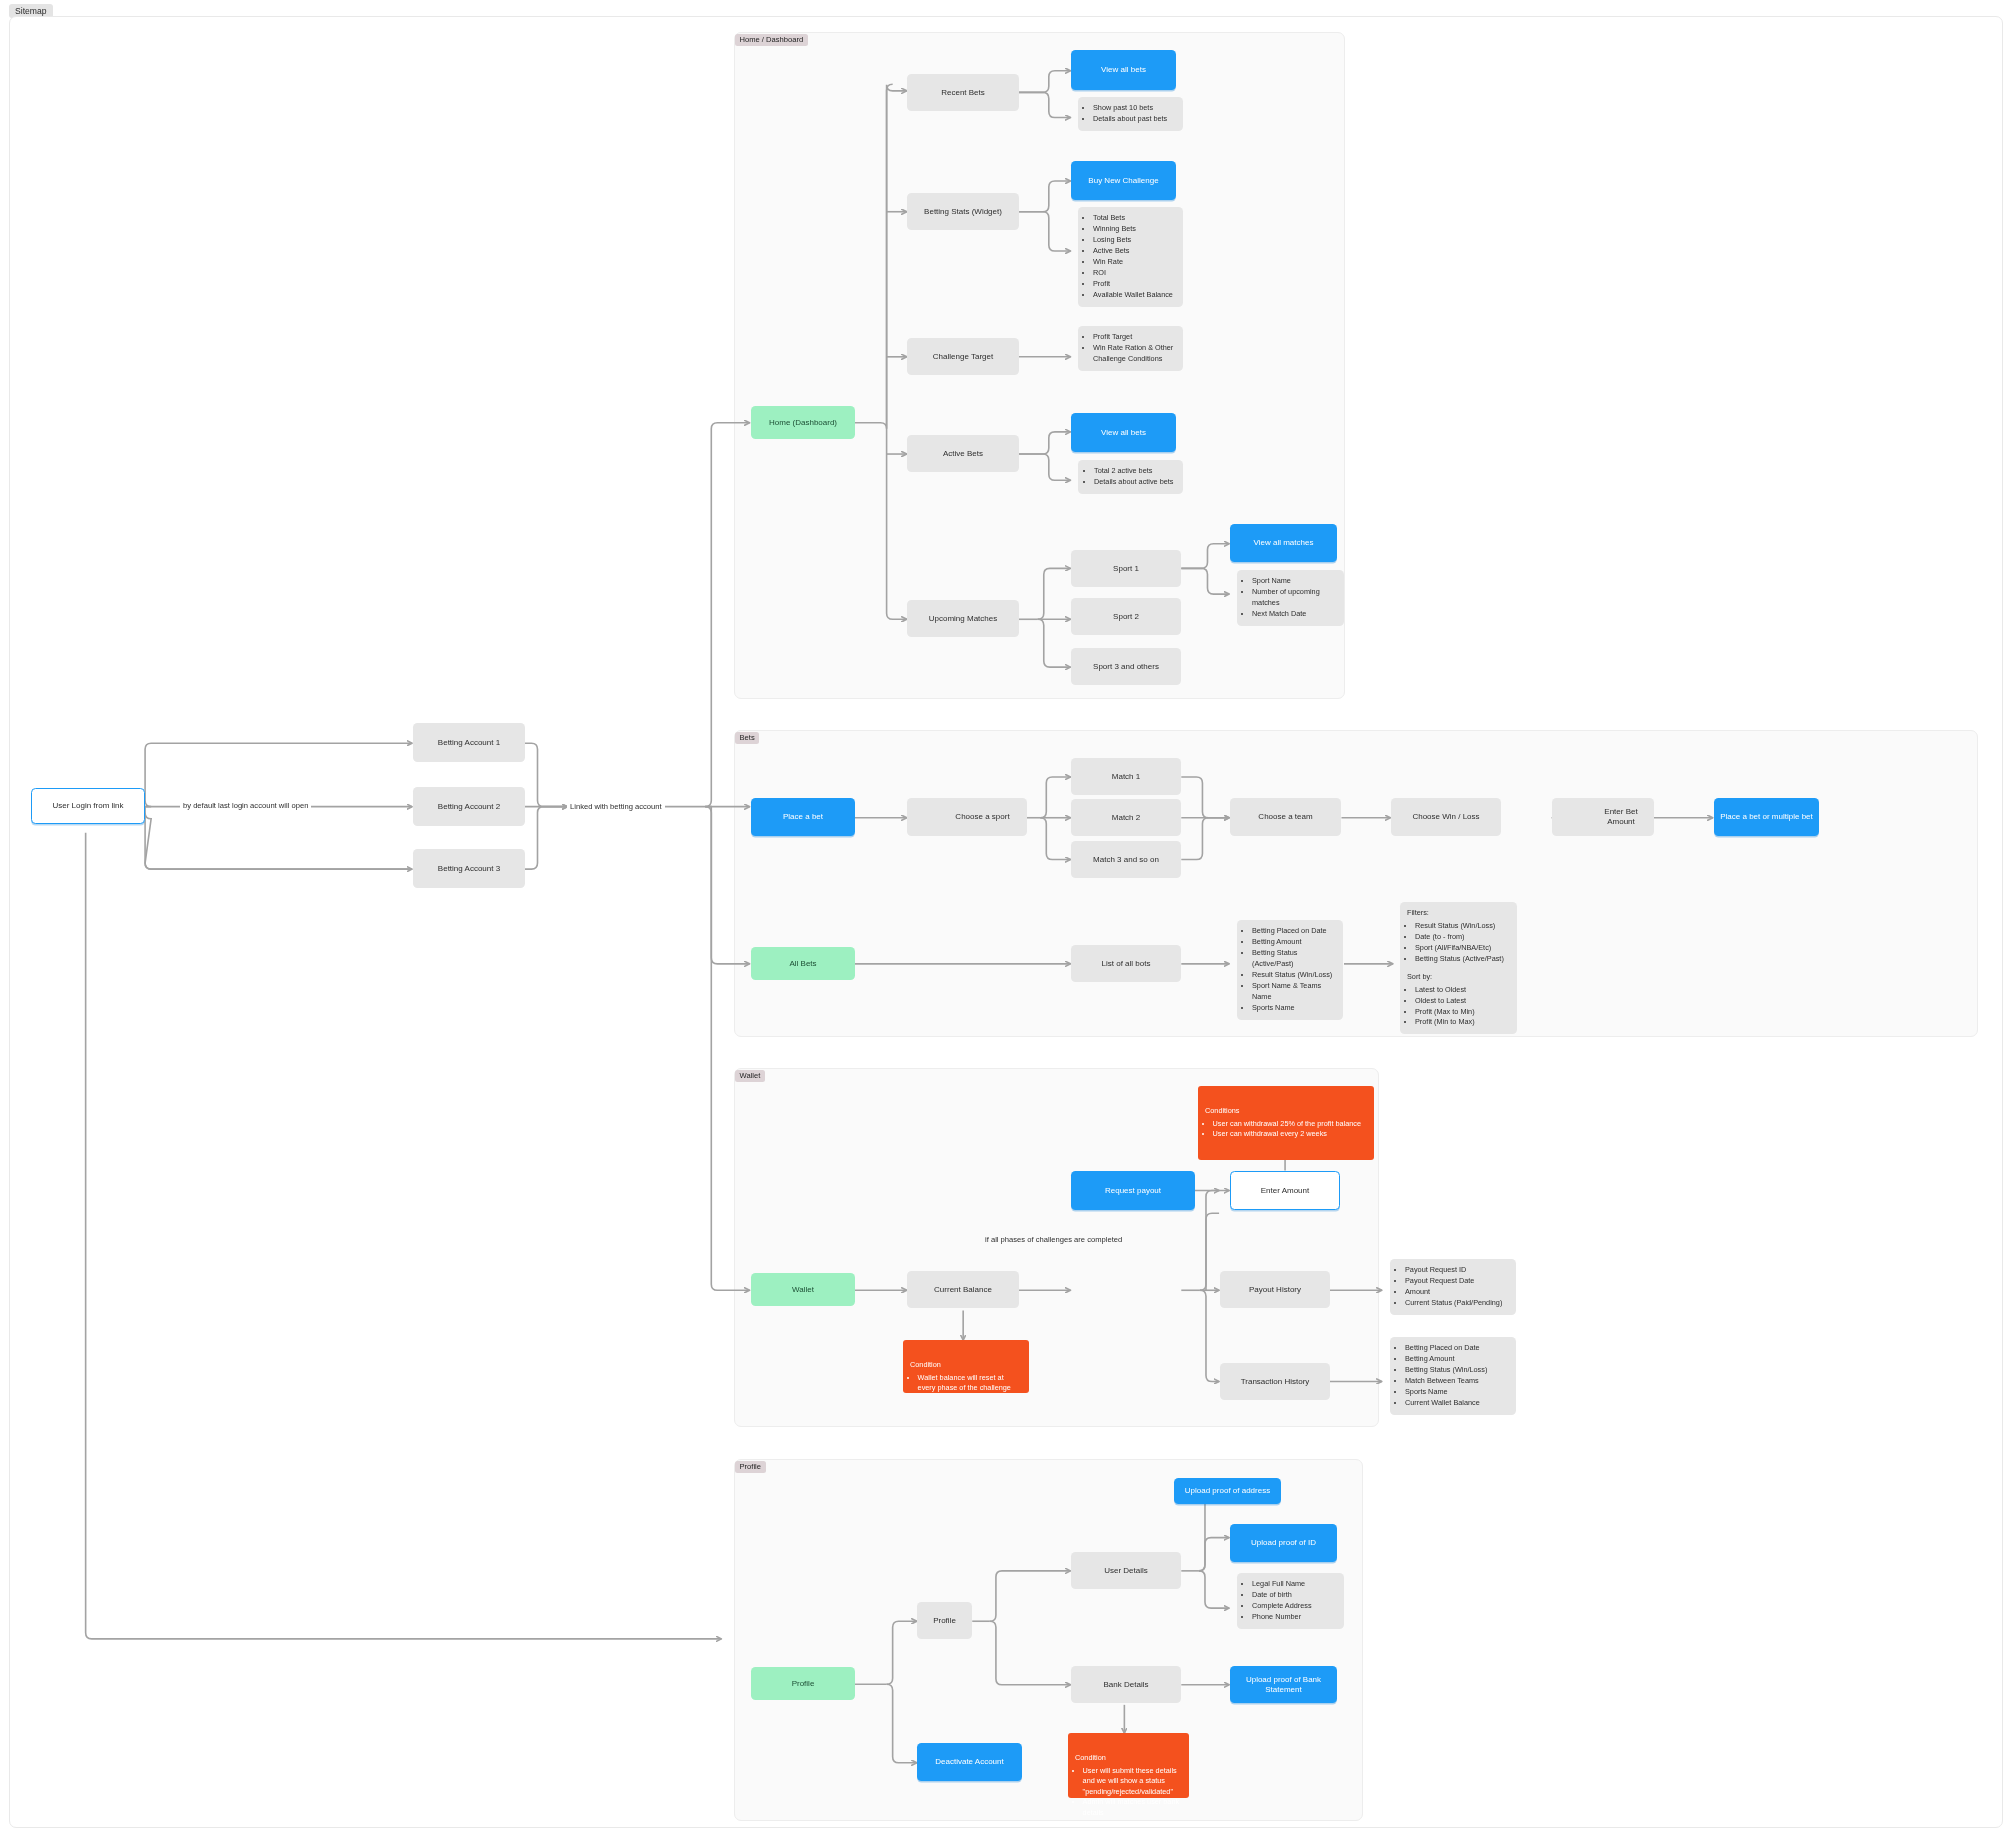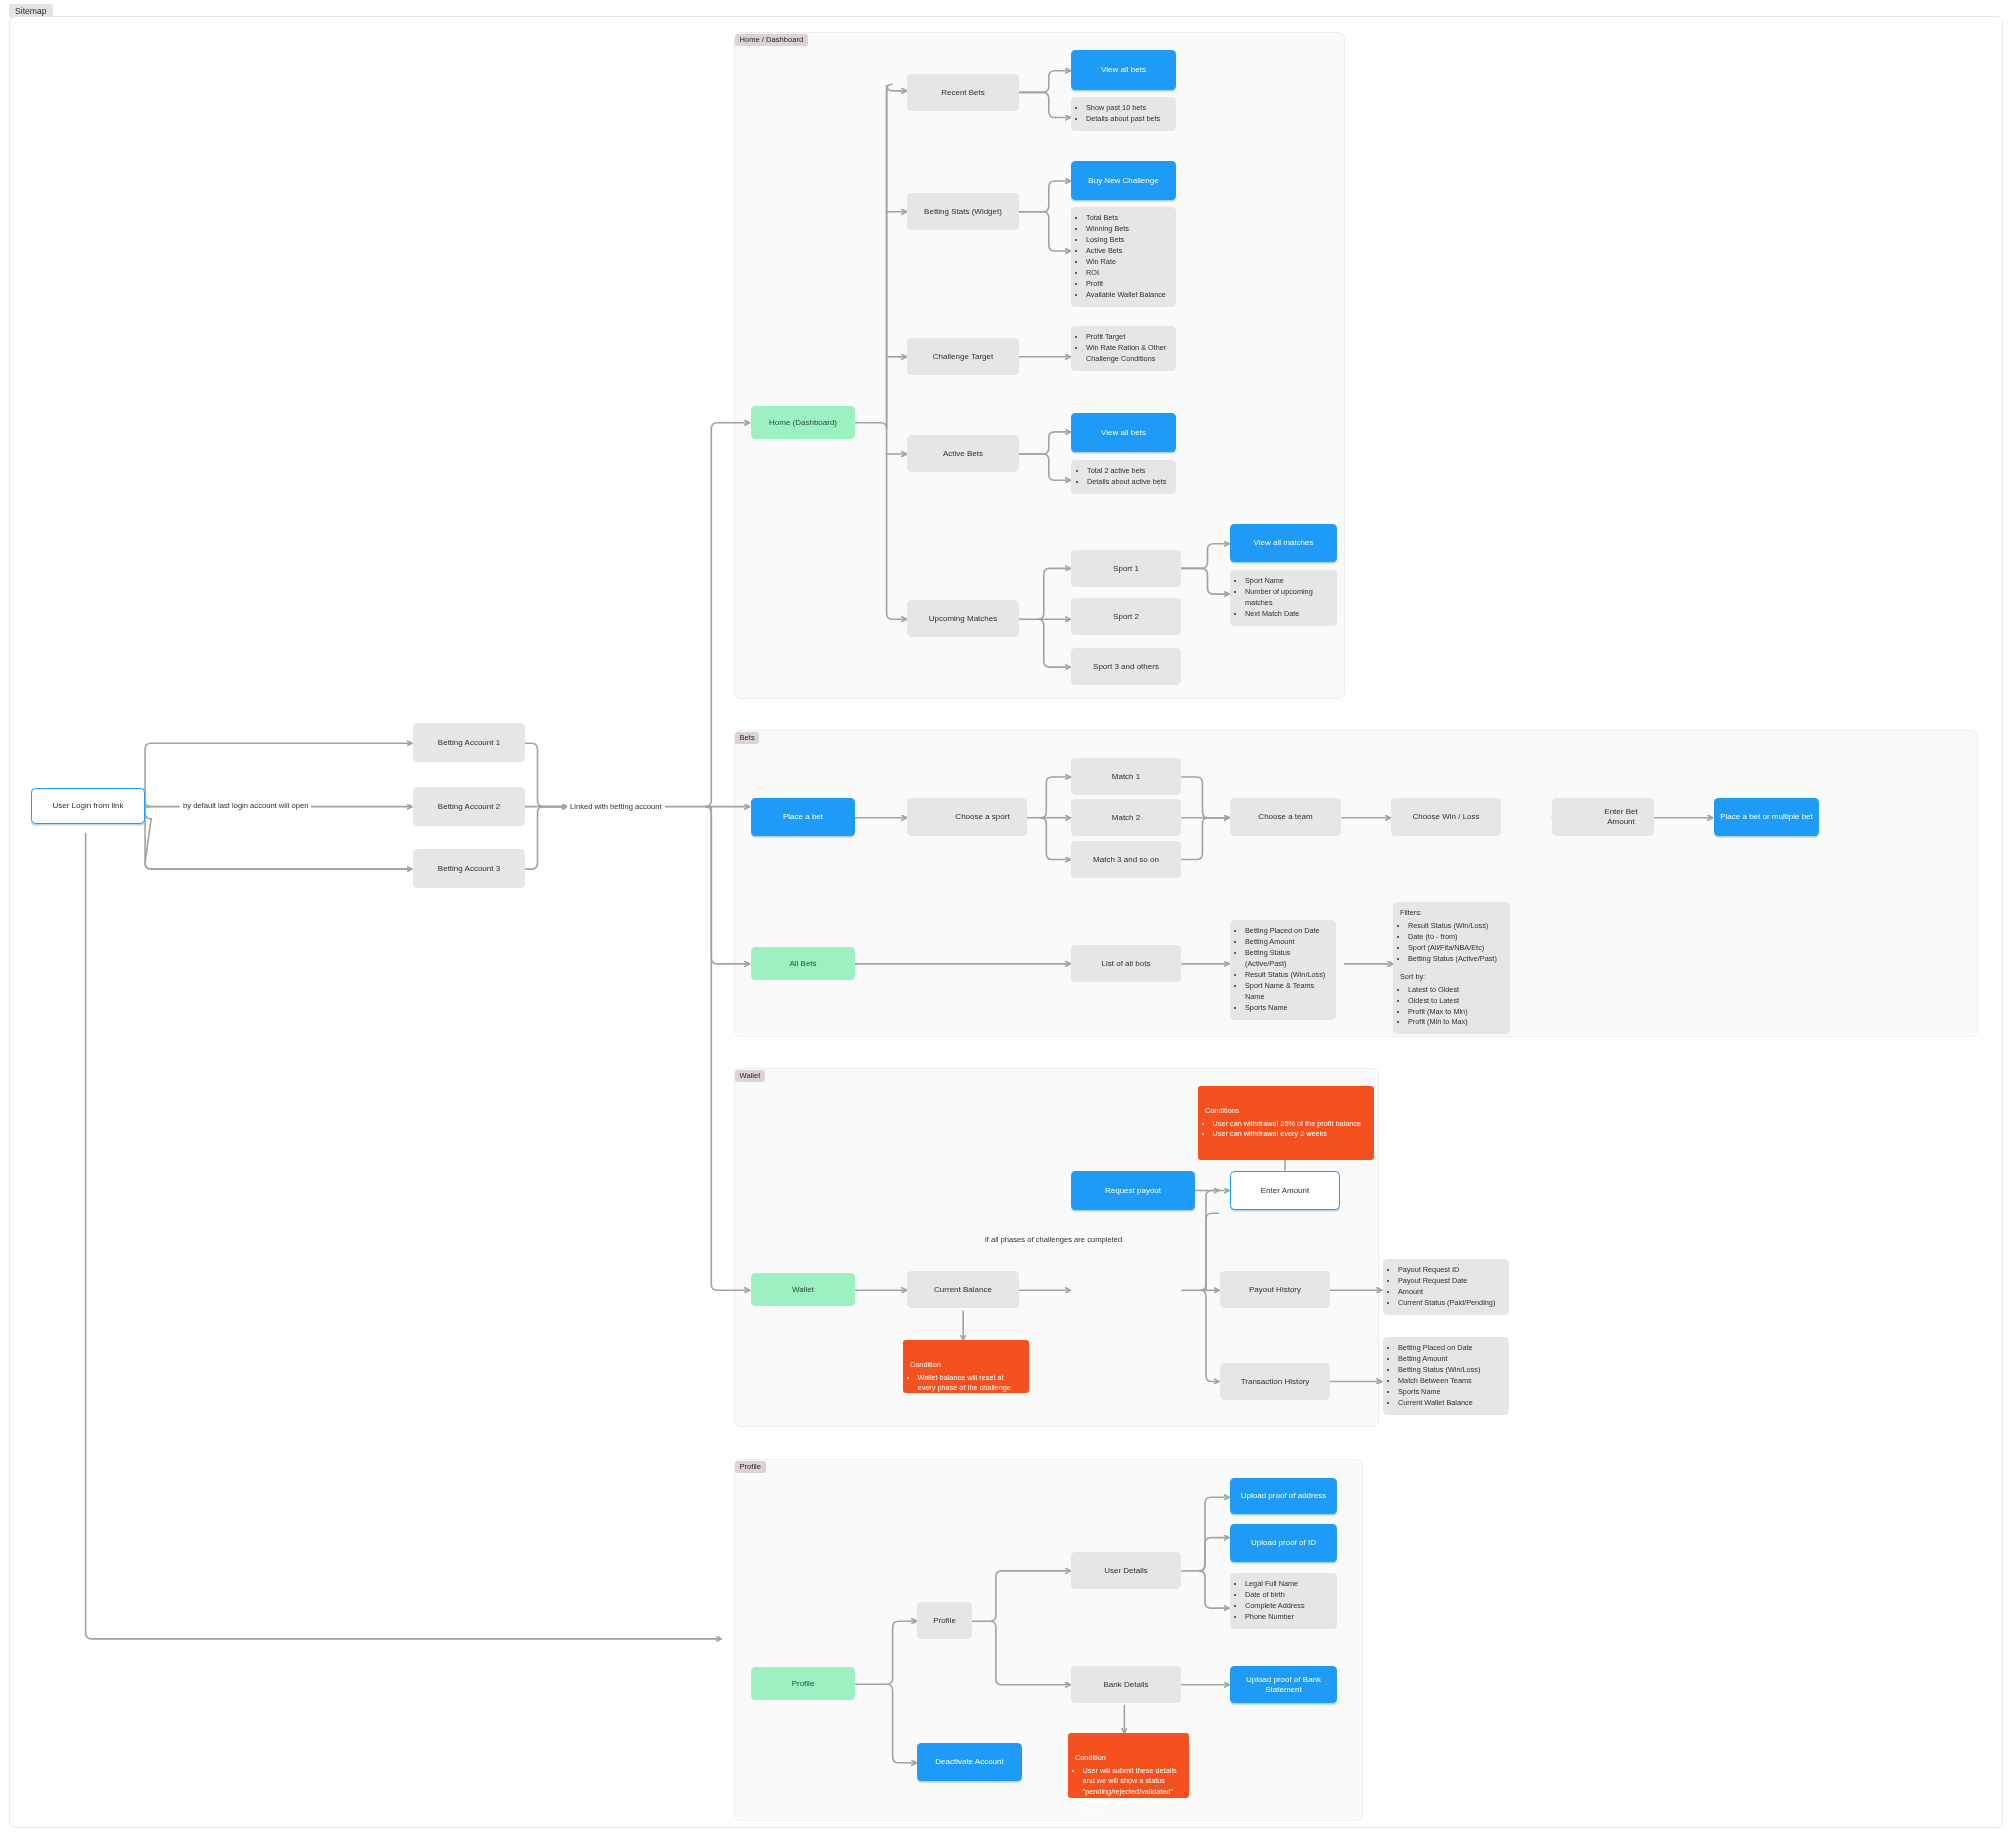--- a/index.html
+++ b/index.html
@@ -45,21 +45,21 @@
   .node.blue{background:#1d9bf7;color:#ffffff;
              box-shadow:0 1.5px 0 rgba(20,130,215,.35);}
   .node.green{background:#9df0c1;color:#1d4f35;}
   .node.outline{background:#ffffff;color:#2e2e2e;border:1.5px solid #1d9bf7;
                 box-shadow:0 1.5px 0 rgba(20,130,215,.3);}
 
   
   .listbox{
     position:absolute;box-sizing:border-box;border-radius:4.5px;
     background:#e6e6e6;color:#2e2e2e;font-size:7.3px;line-height:1.5;
-    padding:6px 7px;z-index:4;
+    padding:6px 7px;z-index:4;margin-left:7px;
   }
   .listbox ul{margin:0;padding-left:8px;}
   .listbox li{margin:0;padding:0;}
   .listbox .grp-title{margin:0 0 2px 0;}
   .listbox .grp-title.second{margin-top:7px;}
 
   .redbox{
     position:absolute;box-sizing:border-box;border-radius:3px;
     background:#f4511e;color:#ffffff;font-size:7.3px;line-height:1.45;
     padding:20px 7px;z-index:4;
@@ -354,21 +354,21 @@
       <li>Betting Status (Win/Loss)</li>
       <li>Match Between Teams</li>
       <li>Sports Name</li>
       <li>Current Wallet Balance</li>
     </ul>
   </div>
 
   <div class="node green" style="left:751px;top:1667px;width:104px;height:33px;">Profile</div>
   <div class="node grey" style="left:917px;top:1602px;width:55px;height:37px;">Profile</div>
   <div class="node grey" style="left:1071px;top:1552px;width:110px;height:37px;">User Details</div>
-  <div class="node blue" style="left:1230px;top:1478px;width:107px;height:36px;">Upload proof of address</div>
+  <div class="node blue" style="left:1174px;top:1478px;width:107px;height:26px;">Upload proof of address</div>
   <div class="node blue" style="left:1230px;top:1524px;width:107px;height:38px;">Upload proof of ID</div>
   <div class="listbox" style="left:1230px;top:1573px;width:107px;">
     <ul>
       <li>Legal Full Name</li>
       <li>Date of birth</li>
       <li>Complete Address</li>
       <li>Phone Number</li>
     </ul>
   </div>
 

